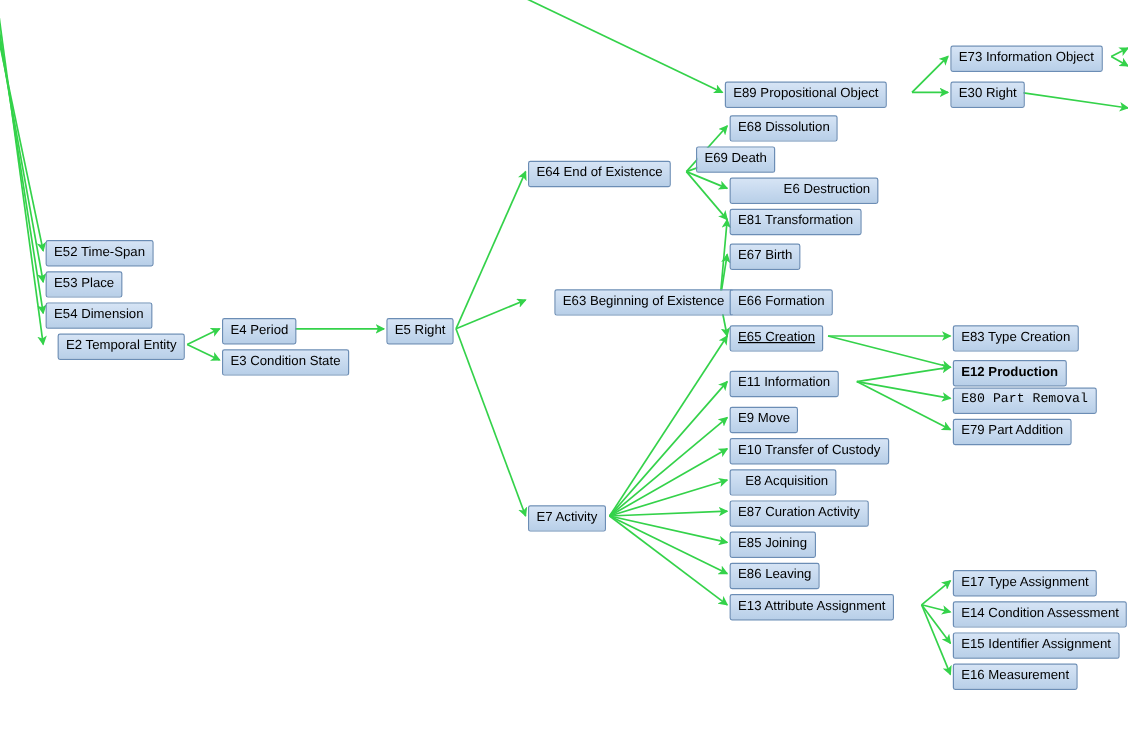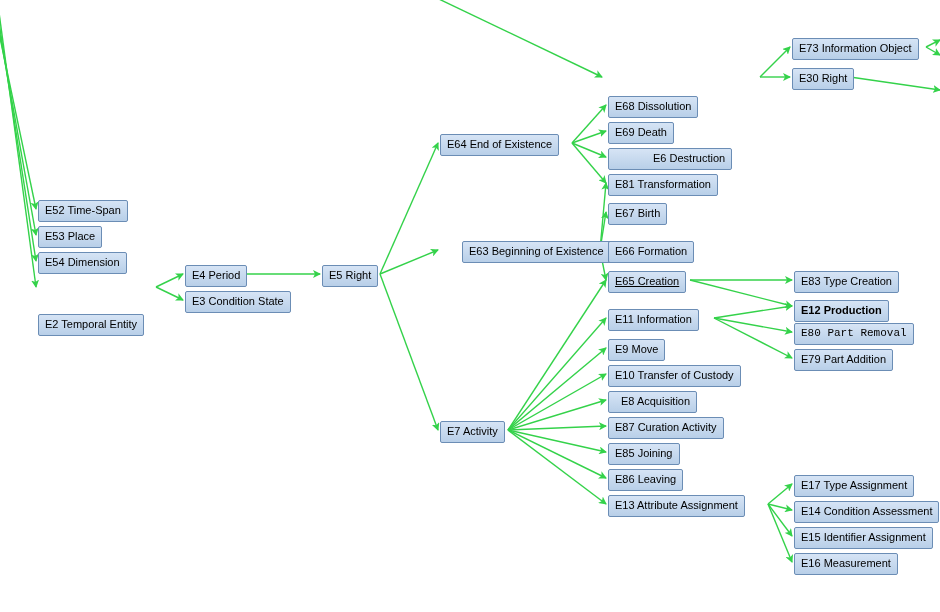--- a/index.html
+++ b/index.html
@@ -107,49 +107,50 @@
 
     <line x1="926" y1="47" x2="940" y2="40"></line>
     <line x1="926" y1="47" x2="940" y2="55"></line>
     <line x1="850" y1="77" x2="940" y2="90"></line>
   </g>
 </svg>
 
 <div class="node" style="left:38px;  top:200px;">E52 Time-Span</div>
 <div class="node" style="left:38px;  top:226px;">E53 Place</div>
 <div class="node" style="left:38px;  top:252px;">E54 Dimension</div>
-<div class="node" style="left:38px;  top:278px;margin-top:36px;">E2 Temporal Entity</div>
+<div class="node" style="left:48px;  top:278px;">E2 Temporal Entity</div>
 
 <div class="node" style="left:185px; top:265px;">E4 Period</div>
 <div class="node" style="left:185px; top:291px;">E3 Condition State</div>
 
 <div class="node" style="left:322px; top:265px;">E5 Right</div>
 
 <div class="node" style="left:440px; top:134px;">E64 End of Existence</div>
 <div class="node" style="left:462px; top:241px;">E63 Beginning of Existence</div>
 <div class="node" style="left:440px; top:421px;">E7 Activity</div>
 
 <div class="node" style="left:608px; top:96px;">E68 Dissolution</div>
-<div class="node" style="left:608px; top:122px;text-align:center;">E69 Death</div>
+<div class="node" style="left:580px; top:122px;text-align:center;">E69 Death</div>
 <div class="node" style="left:608px; top:148px;padding-left:44px;">E6 Destruction</div>
 <div class="node" style="left:608px; top:174px;">E81 Transformation</div>
 
 <div class="node" style="left:608px; top:203px;">E67 Birth</div>
 <div class="node" style="left:608px; top:241px;">E66 Formation</div>
 <div class="node" style="left:608px; top:271px;text-decoration:underline;">E65 Creation</div>
 
 <div class="node" style="left:608px; top:309px;">E11 Information</div>
 <div class="node" style="left:608px; top:339px;">E9 Move</div>
 <div class="node" style="left:608px; top:365px;">E10 Transfer of Custody</div>
 <div class="node" style="left:608px; top:391px;padding-left:12px;">E8 Acquisition</div>
 <div class="node" style="left:608px; top:417px;">E87 Curation Activity</div>
 <div class="node" style="left:608px; top:443px;">E85 Joining</div>
 <div class="node" style="left:608px; top:469px;">E86 Leaving</div>
 <div class="node" style="left:608px; top:495px;">E13 Attribute Assignment</div>
 
+<div class="node" style="left:604px; top:68px;">E89 Propositional Object</div>
 <div class="node" style="left:792px; top:38px;">E73 Information Object</div>
 <div class="node" style="left:792px; top:68px;">E30 Right</div>
 
 <div class="node" style="left:794px; top:271px;">E83 Type Creation</div>
 <div class="node" style="left:794px; top:300px;font-weight:bold;">E12 Production</div>
 <div class="node" style="left:794px; top:323px;font-family:Liberation Mono, monospace;">E80 Part Removal</div>
 <div class="node" style="left:794px; top:349px;">E79 Part Addition</div>
 
 <div class="node" style="left:794px; top:475px;">E17 Type Assignment</div>
 <div class="node" style="left:794px; top:501px;">E14 Condition Assessment</div>

